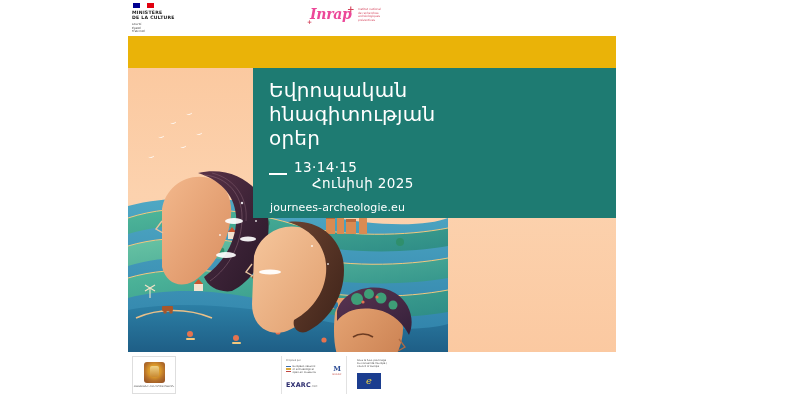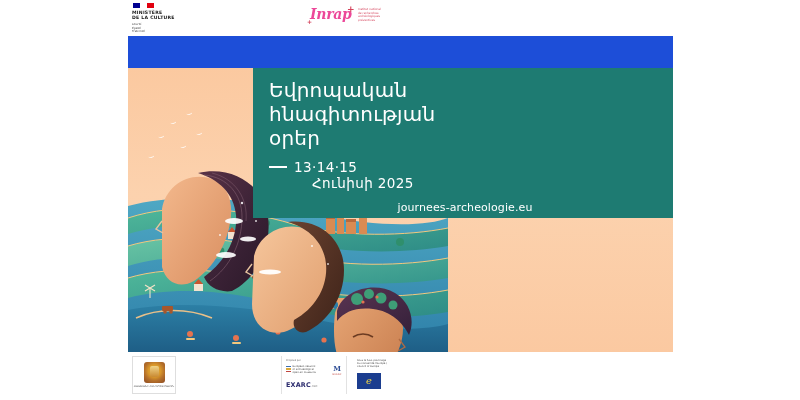--- a/index.html
+++ b/index.html
@@ -95,22 +95,22 @@
     font-size: 2.9px;
     line-height: 3.7px;
     color: #D4425B;
     white-space: pre-line;
   }
 
   
   #poster {
     position: absolute;
     left: 128px; top: 36px;
-    width: 545px; height: 364px;
-    background: #1d4ed8;
+    width: 488px; height: 364px;
+    background: #eab308;
     overflow: hidden;
   }
 
   
   #artwork {
     position: absolute;
     left: 0px; top: 32px;
     width: 545px; height: 284px;
     background: linear-gradient(180deg, #FBC9A0 0%, #FCD2AE 45%, #FBC9A1 100%);
     overflow: hidden;
@@ -134,44 +134,43 @@
     white-space: pre-line;
     letter-spacing: 0.2px;
   }
   #headline-banner .dates-wrap {
     margin-top: 9px;
     margin-left: 16px;
     color: #ffffff;
   }
   #headline-banner .dline {
     display: flex;
-    align-items: center;
+    align-items: flex-end;
     font-size: 13.5px;
     line-height: 16px;
     letter-spacing: 0.4px;
   }
   #headline-banner .rule {
     display: inline-block;
     width: 18px; height: 1.6px;
     background: #ffffff;
     margin-right: 7px;
   }
   #headline-banner .dline2 {
     font-size: 13.5px;
     line-height: 17px;
     letter-spacing: 0.4px;
     padding-left: 43px;
   }
   #headline-banner .url {
     margin-top: 9px;
-    margin-left: 4px;
+    margin-left: 17px;
     color: #ffffff;
     font-size: 11px;
     letter-spacing: 0.1px;
-    text-align: center;
   }
 
   
   .ill { position: absolute; }
 
   
   #head-left {
     left: 18px; top: 95px;
     width: 135px; height: 130px;
     z-index: 3;

